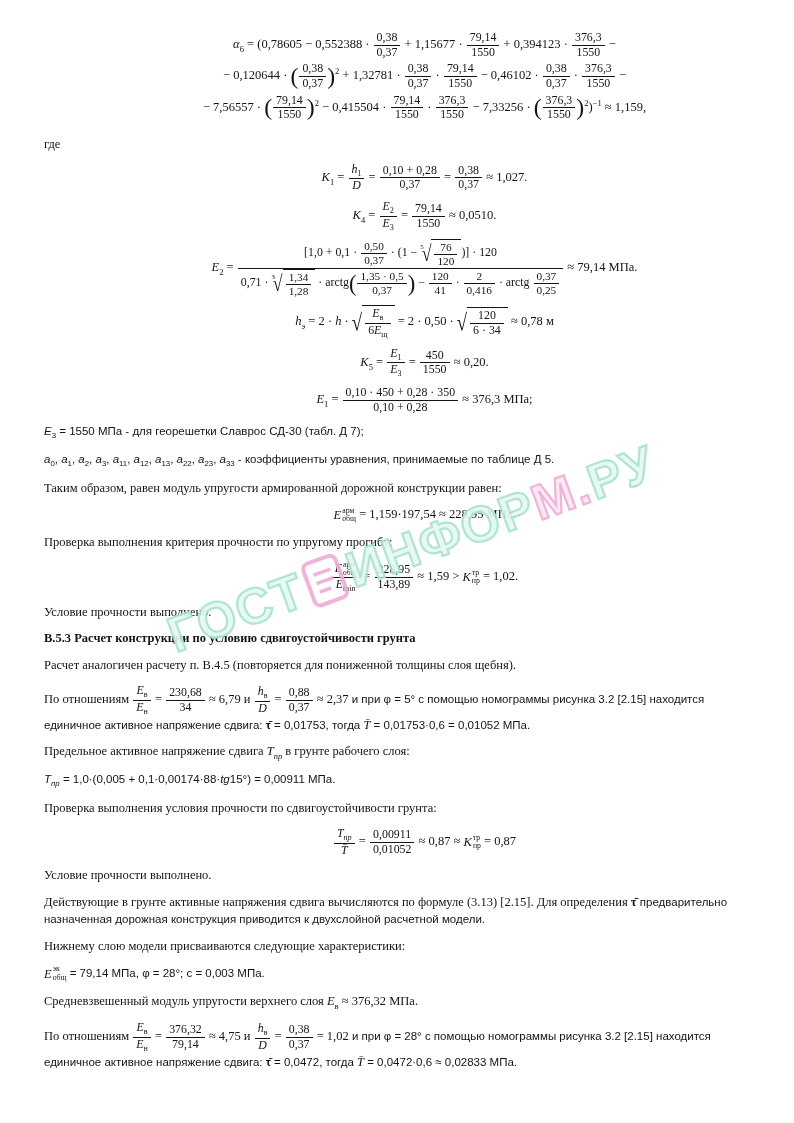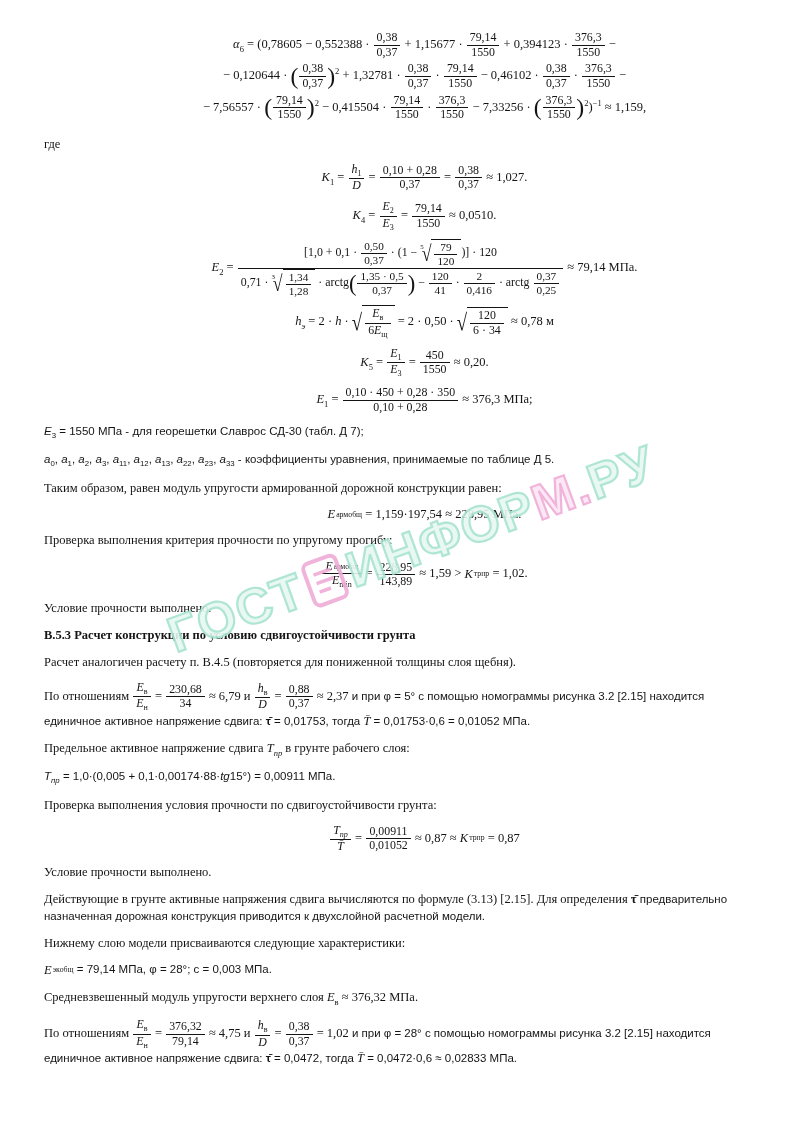--- a/index.html
+++ b/index.html
@@ -19,42 +19,42 @@
   .fr{display:inline-block;vertical-align:middle;text-align:center;line-height:1.15;margin:0 1px;font-size:0.95em;}
   .fr .n{display:block;border-bottom:1px solid #141414;padding:0 3px;}
   .fr .d{display:block;padding:0 3px;}
   .rt{display:inline-flex;align-items:center;vertical-align:middle;}
   .rt .deg{font-size:0.58em;transform:translateY(-7px);margin-right:-2px;}
   .rt .rsym{font-size:1.5em;line-height:0.8;transform:scaleY(1.25);transform-origin:60% 60%;}
   .rt .rad{border-top:1px solid #141414;padding:1px 3px 0 2px;display:inline-block;}
   .bp{display:inline-block;font-size:1.9em;line-height:0.8;vertical-align:middle;font-weight:300;font-family:"Liberation Serif",serif;}
   .ss{display:inline-flex;align-items:center;vertical-align:middle;}
   .ssbase{font-style:italic;}
-  .sscol{display:inline-flex;flex-direction:row;font-size:0.62em;line-height:1.1;margin-left:1px;text-align:left;}
+  .sscol{display:inline-flex;flex-direction:column;font-size:0.62em;line-height:1.1;margin-left:1px;text-align:left;}
   
   .wm{position:absolute;left:170px;top:612px;display:flex;align-items:center;gap:2px;
       transform:rotate(-20deg);transform-origin:0 50%;opacity:0.9;pointer-events:none;z-index:4;}
   .wm .wl{font-family:"Liberation Sans",sans-serif;font-weight:700;font-size:50px;line-height:1;
       color:transparent;letter-spacing:0;}
   .wm .wmicon{display:inline-flex;margin:0 3px;}
 </style>
 </head>
 <body>
 
 <div class="page" id="doc">
     <div class="blk formula m2"><span class="it">α</span><sub>6</sub><span> = (0,78605 − 0,552388 · </span><span class="fr"><span class="n"><span>0,38</span></span><span class="d"><span>0,37</span></span></span><span> + 1,15677 · </span><span class="fr"><span class="n"><span>79,14</span></span><span class="d"><span>1550</span></span></span><span> + 0,394123 · </span><span class="fr"><span class="n"><span>376,3</span></span><span class="d"><span>1550</span></span></span><span> −</span></div>
     <div class="blk formula m2"><span>− 0,120644 · </span><span class="bp">(</span><span class="fr"><span class="n"><span>0,38</span></span><span class="d"><span>0,37</span></span></span><span class="bp">)</span><sup>2</sup><span> + 1,32781 · </span><span class="fr"><span class="n"><span>0,38</span></span><span class="d"><span>0,37</span></span></span><span> · </span><span class="fr"><span class="n"><span>79,14</span></span><span class="d"><span>1550</span></span></span><span> − 0,46102 · </span><span class="fr"><span class="n"><span>0,38</span></span><span class="d"><span>0,37</span></span></span><span> · </span><span class="fr"><span class="n"><span>376,3</span></span><span class="d"><span>1550</span></span></span><span> −</span></div>
     <div class="blk formula m2"><span>− 7,56557 · </span><span class="bp">(</span><span class="fr"><span class="n"><span>79,14</span></span><span class="d"><span>1550</span></span></span><span class="bp">)</span><sup>2</sup><span> − 0,415504 · </span><span class="fr"><span class="n"><span>79,14</span></span><span class="d"><span>1550</span></span></span><span> · </span><span class="fr"><span class="n"><span>376,3</span></span><span class="d"><span>1550</span></span></span><span> − 7,33256 · </span><span class="bp">(</span><span class="fr"><span class="n"><span>376,3</span></span><span class="d"><span>1550</span></span></span><span class="bp">)</span><sup>2</sup><span>)</span><sup>−1</sup><span> ≈ 1,159,</span></div>
     <div class="blk para mt12"><span>где</span></div>
     <div class="blk formula"><span class="it">K</span><sub>1</sub><span> = </span><span class="fr"><span class="n"><span class="it">h</span><sub>1</sub></span><span class="d"><span class="it">D</span></span></span><span> = </span><span class="fr"><span class="n"><span>0,10 + 0,28</span></span><span class="d"><span>0,37</span></span></span><span> = </span><span class="fr"><span class="n"><span>0,38</span></span><span class="d"><span>0,37</span></span></span><span> ≈ 1,027.</span></div>
     <div class="blk formula"><span class="it">K</span><sub>4</sub><span> = </span><span class="fr"><span class="n"><span class="it">E</span><sub>2</sub></span><span class="d"><span class="it">E</span><sub>3</sub></span></span><span> = </span><span class="fr"><span class="n"><span>79,14</span></span><span class="d"><span>1550</span></span></span><span> ≈ 0,0510.</span></div>
     <div class="blk formula"><span class="it">E</span><sub>2</sub><span> = </span><span class="fr"><span class="n"><span>[1,0 + 0,1 · </span><span class="fr"><span class="n"><span>0,50</span></span><span class="d"><span>0,37</span></span></span><span> · (1 − </span><span class="rt">
             <span class="deg">5</span>
             <span class="rsym">√</span>
-            <span class="rad"><span class="fr"><span class="n"><span>79</span></span><span class="d"><span>120</span></span></span></span>
+            <span class="rad"><span class="fr"><span class="n"><span>76</span></span><span class="d"><span>120</span></span></span></span>
           </span><span>)] · 120</span></span><span class="d"><span>0,71 · </span><span class="rt">
             <span class="deg">3</span>
             <span class="rsym">√</span>
             <span class="rad"><span class="fr"><span class="n"><span>1,34</span></span><span class="d"><span>1,28</span></span></span></span>
           </span><span> · arctg</span><span class="bp">(</span><span class="fr"><span class="n"><span>1,35 · 0,5</span></span><span class="d"><span>0,37</span></span></span><span class="bp">)</span><span> − </span><span class="fr"><span class="n"><span>120</span></span><span class="d"><span>41</span></span></span><span> · </span><span class="fr"><span class="n"><span>2</span></span><span class="d"><span>0,416</span></span></span><span> · arctg </span><span class="fr"><span class="n"><span>0,37</span></span><span class="d"><span>0,25</span></span></span></span></span><span> ≈ 79,14 МПа.</span></div>
     <div class="blk formula"><span class="it">h</span><sub class="it">э</sub><span> = 2 · </span><span class="it">h</span><span> · </span><span class="rt">
         <span class="rsym">√</span>
         <span class="rad"><span class="fr"><span class="n"><span class="it">E</span><sub>в</sub></span><span class="d"><span>6</span><span class="it">E</span><sub>щ</sub></span></span></span>
       </span><span> = 2 · 0,50 · </span><span class="rt">
         <span class="rsym">√</span>

